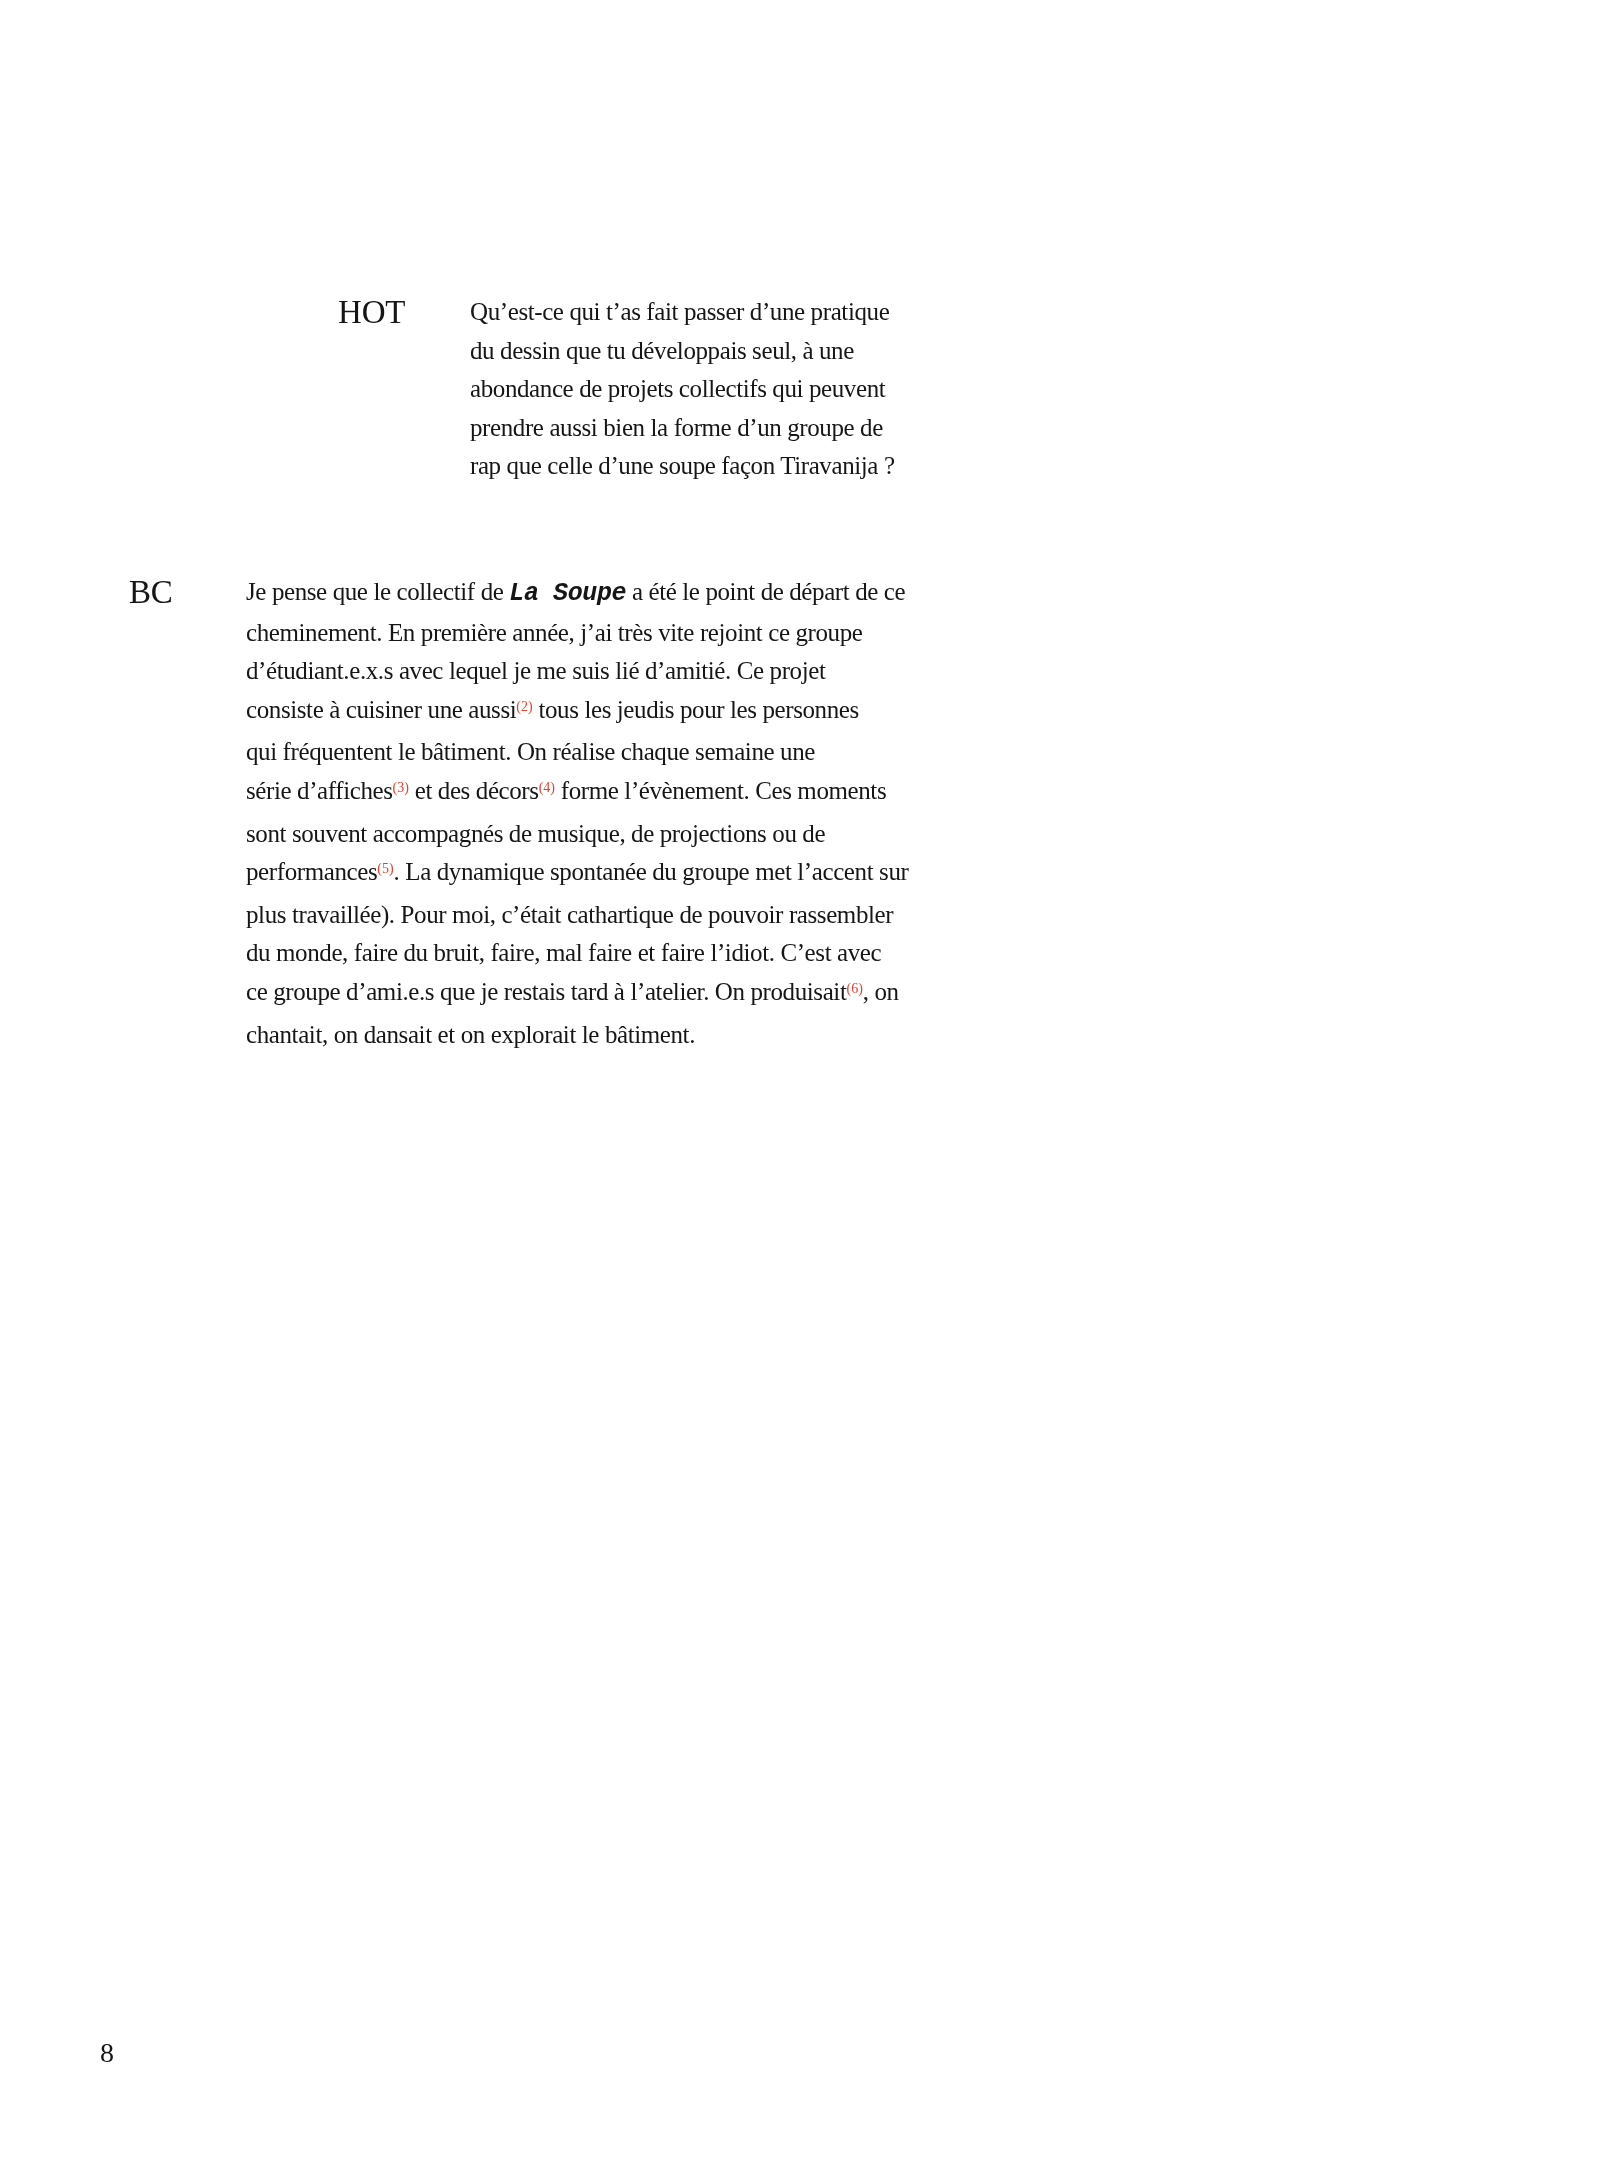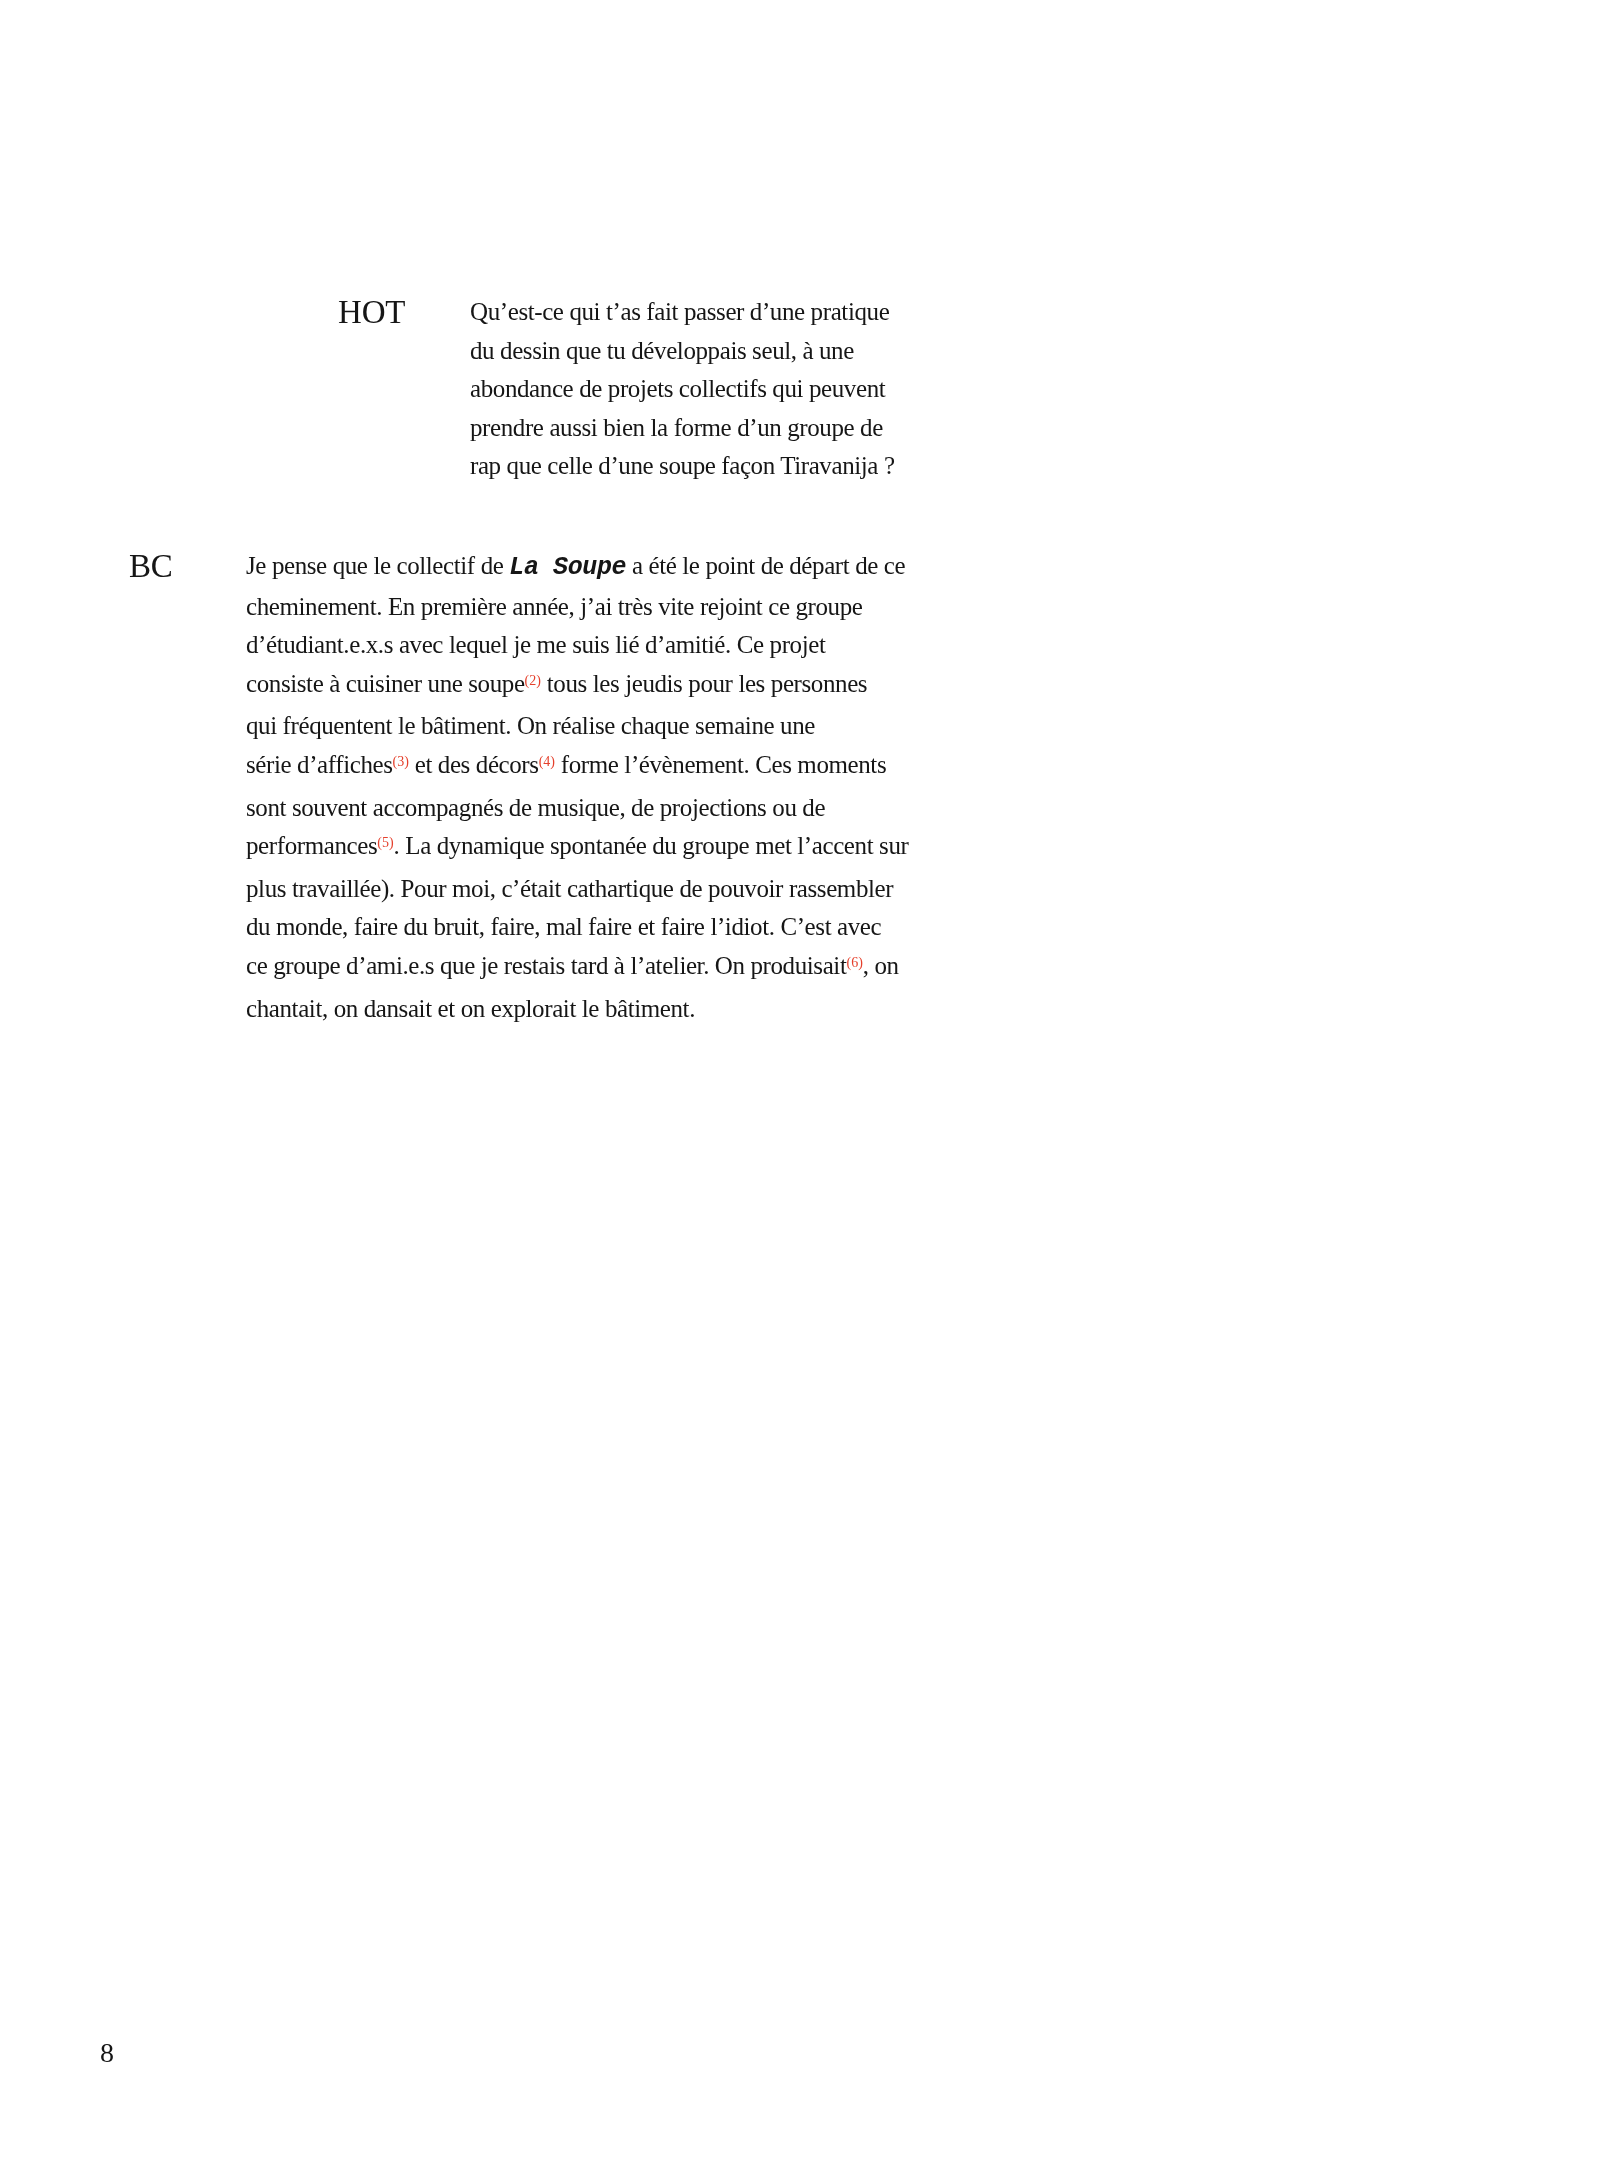--- a/index.html
+++ b/index.html
@@ -16,21 +16,21 @@
     font-family: "Liberation Serif", "DejaVu Serif", serif;
     color: #161616;
     overflow: hidden;
   }
   .qa-block {
     position: absolute;
     display: flex;
     align-items: flex-start;
   }
   .qa-block.question { top: 293px; left: 338px; }
-  .qa-block.answer   { top: 547px; left: 129px; }
+  .qa-block.answer   { top: 573px; left: 129px; }
 
   .speaker {
     font-size: 33px;
     line-height: 38.6px;
     letter-spacing: -0.2px;
     flex: 0 0 auto;
   }
   .question .speaker { width: 132px; }
   .answer   .speaker { width: 117px; }
 
@@ -76,21 +76,21 @@
         <div class="line"><span>rap que celle d’une soupe façon Tiravanija ?</span></div>
       </div>
   </section>
 
   <section class="qa-block answer">
     <div class="speaker">BC</div>
     <div class="lines">
         <div class="line"><span>Je pense que le collectif de </span><span class="work-title">La Soupe</span><span> a été le point de départ de ce</span></div>
         <div class="line"><span>cheminement. En première année, j’ai très vite rejoint ce groupe</span></div>
         <div class="line"><span>d’étudiant.e.x.s avec lequel je me suis lié d’amitié. Ce projet</span></div>
-        <div class="line"><span>consiste à cuisiner une soupe</span><span class="footnote-ref">(2)</span><span> tous les jeudis pour les personnes</span></div>
+        <div class="line"><span>consiste à cuisiner une aussi</span><span class="footnote-ref">(2)</span><span> tous les jeudis pour les personnes</span></div>
         <div class="line"><span>qui fréquentent le bâtiment. On réalise chaque semaine une</span></div>
         <div class="line"><span>série d’affiches</span><span class="footnote-ref">(3)</span><span> et des décors</span><span class="footnote-ref">(4)</span><span> forme l’évènement. Ces moments</span></div>
         <div class="line"><span>sont souvent accompagnés de musique, de projections ou de</span></div>
         <div class="line"><span>performances</span><span class="footnote-ref">(5)</span><span>. La dynamique spontanée du groupe met l’accent sur</span></div>
         <div class="line"><span>plus travaillée). Pour moi, c’était cathartique de pouvoir rassembler</span></div>
         <div class="line"><span>du monde, faire du bruit, faire, mal faire et faire l’idiot. C’est avec</span></div>
         <div class="line"><span>ce groupe d’ami.e.s que je restais tard à l’atelier. On produisait</span><span class="footnote-ref">(6)</span><span>, on</span></div>
         <div class="line"><span>chantait, on dansait et on explorait le bâtiment.</span></div>
       </div>
   </section>

